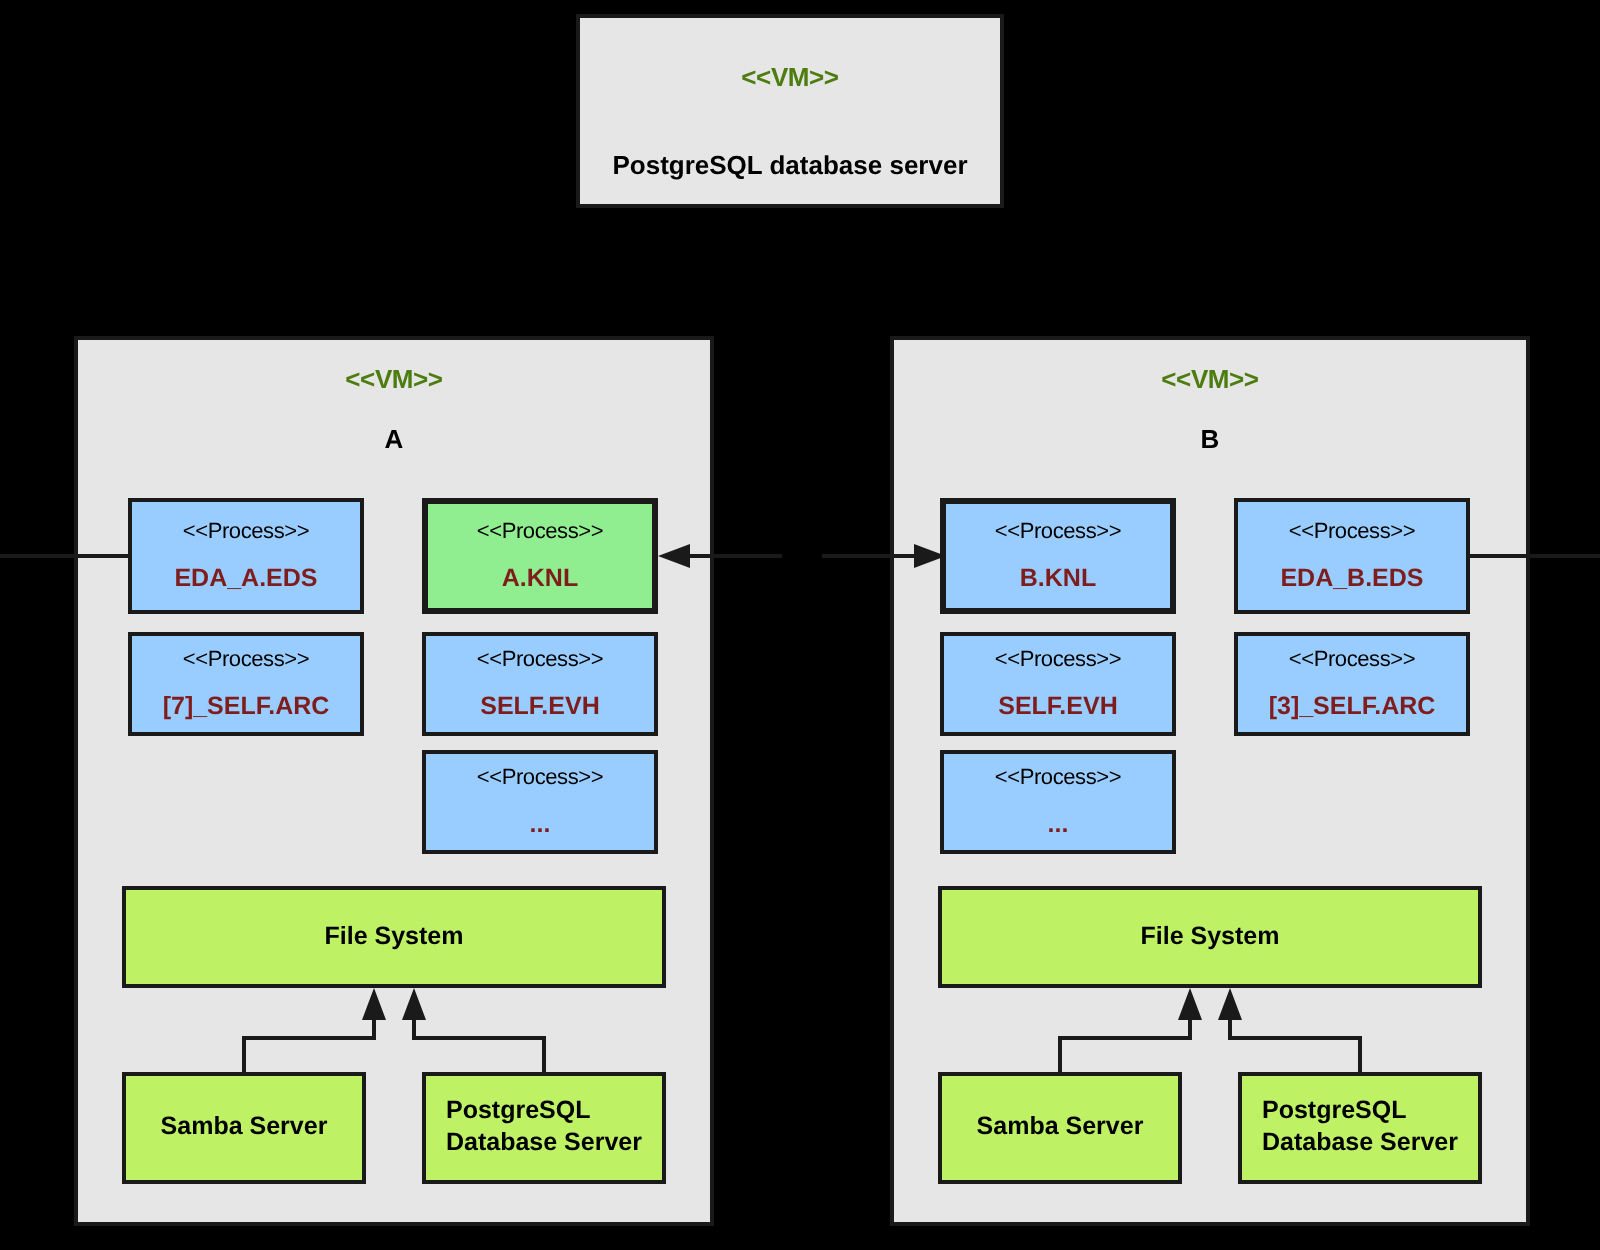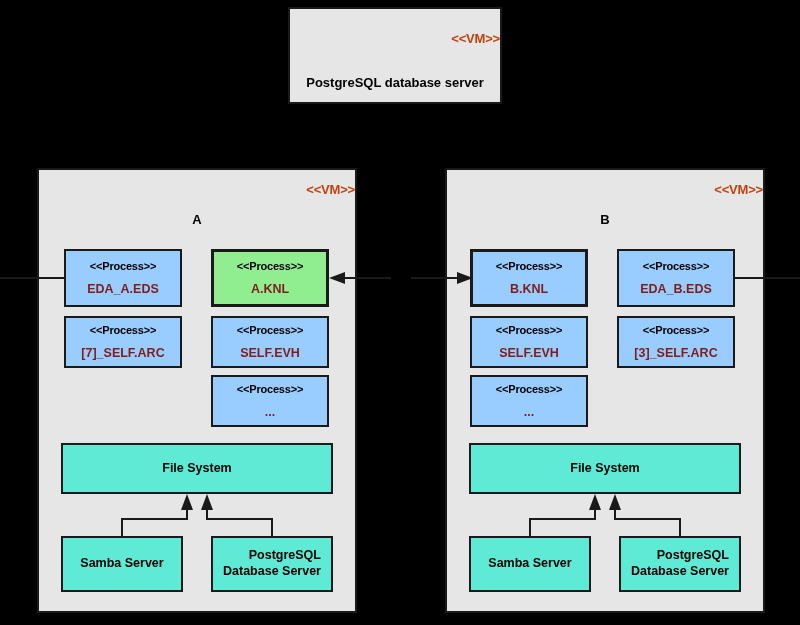--- a/index.html
+++ b/index.html
@@ -19,24 +19,24 @@
   .vm-node {
     position: absolute;
     background: #e6e6e6;
     border: 2px solid #1a1a1a;
     box-sizing: border-box;
   }
   .vm-label-stereotype {
     position: absolute;
     left: 0;
     right: 0;
-    text-align: right;
+    text-align: center;
     font-size: 13px;
     font-weight: bold;
-    color: #c2410c;
+    color: #4d7c0f;
     letter-spacing: -0.2px;
   }
   .vm-label-name {
     position: absolute;
     left: 0;
     right: 0;
     text-align: center;
     font-size: 13px;
     font-weight: bold;
     color: #000000;
@@ -50,41 +50,41 @@
     flex-direction: column;
     align-items: center;
     justify-content: center;
   }
   .proc-box.kernel {
     background: #90ee90;
     border-width: 3px;
   }
   .proc-stereotype {
     font-size: 11px;
-    font-weight: bold;
+    font-weight: normal;
     color: #000000;
     line-height: 1;
     margin-bottom: 11px;
     letter-spacing: -0.2px;
   }
   .proc-name {
     font-size: 12.5px;
     font-weight: bold;
     color: #7f1d1d;
     line-height: 1;
   }
   .artifact-box {
     position: absolute;
-    background: #5eead4;
+    background: #bef264;
     border: 2px solid #1a1a1a;
     box-sizing: border-box;
     display: flex;
     align-items: center;
     justify-content: center;
-    text-align: right;
+    text-align: left;
   }
   .artifact-label {
     font-size: 12.5px;
     font-weight: bold;
     color: #000000;
     line-height: 1.25;
     white-space: pre-line;
   }
   
   .conn-svg {

